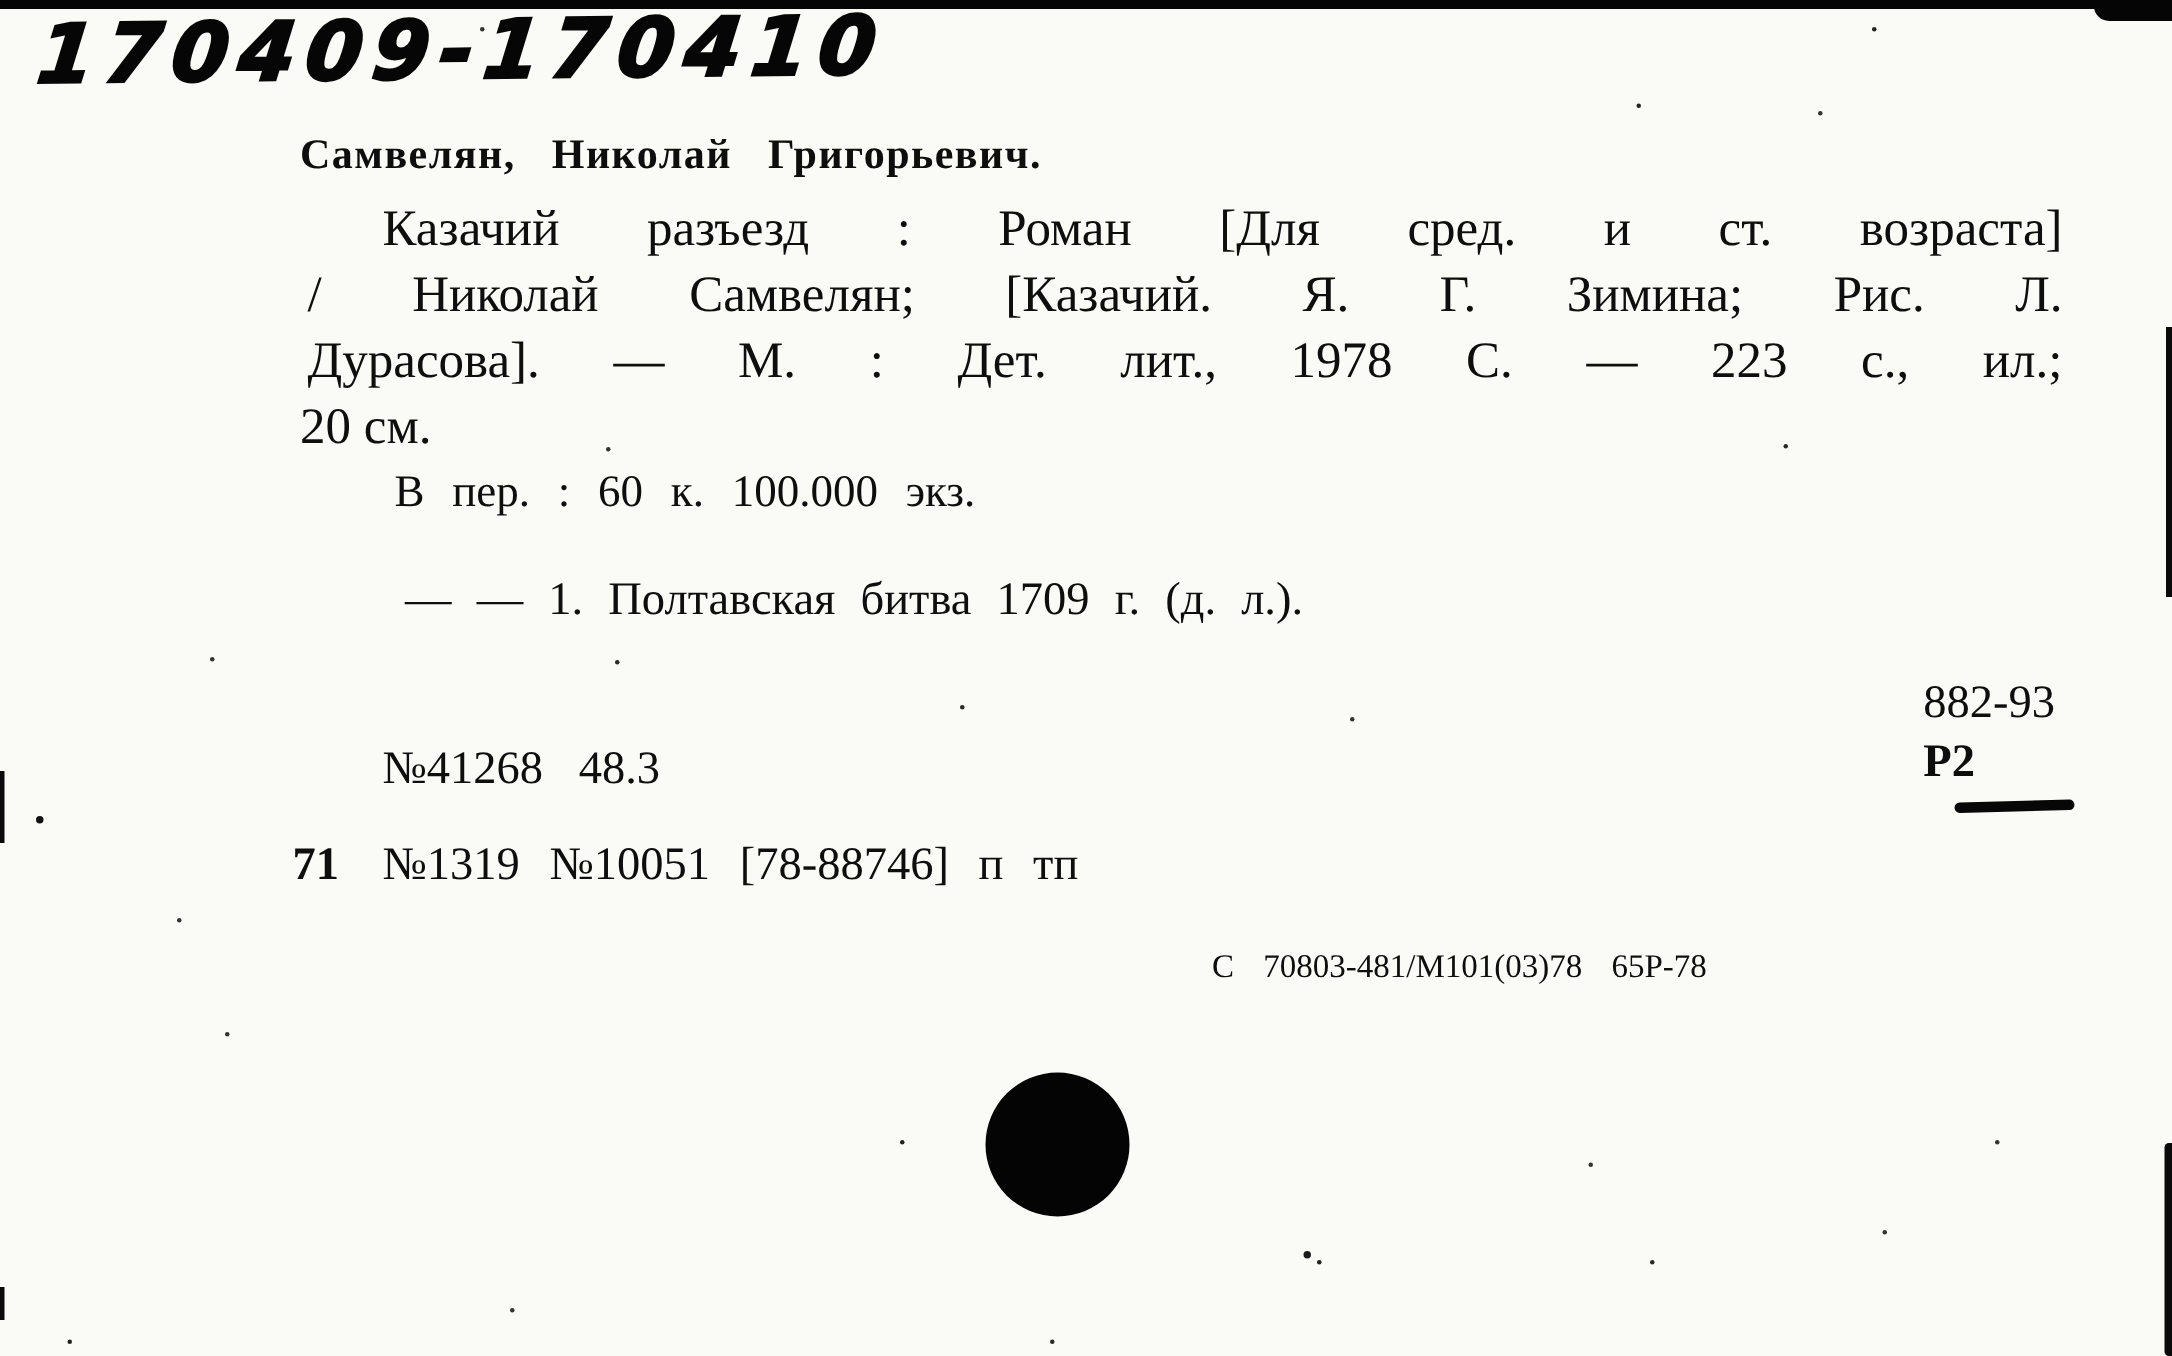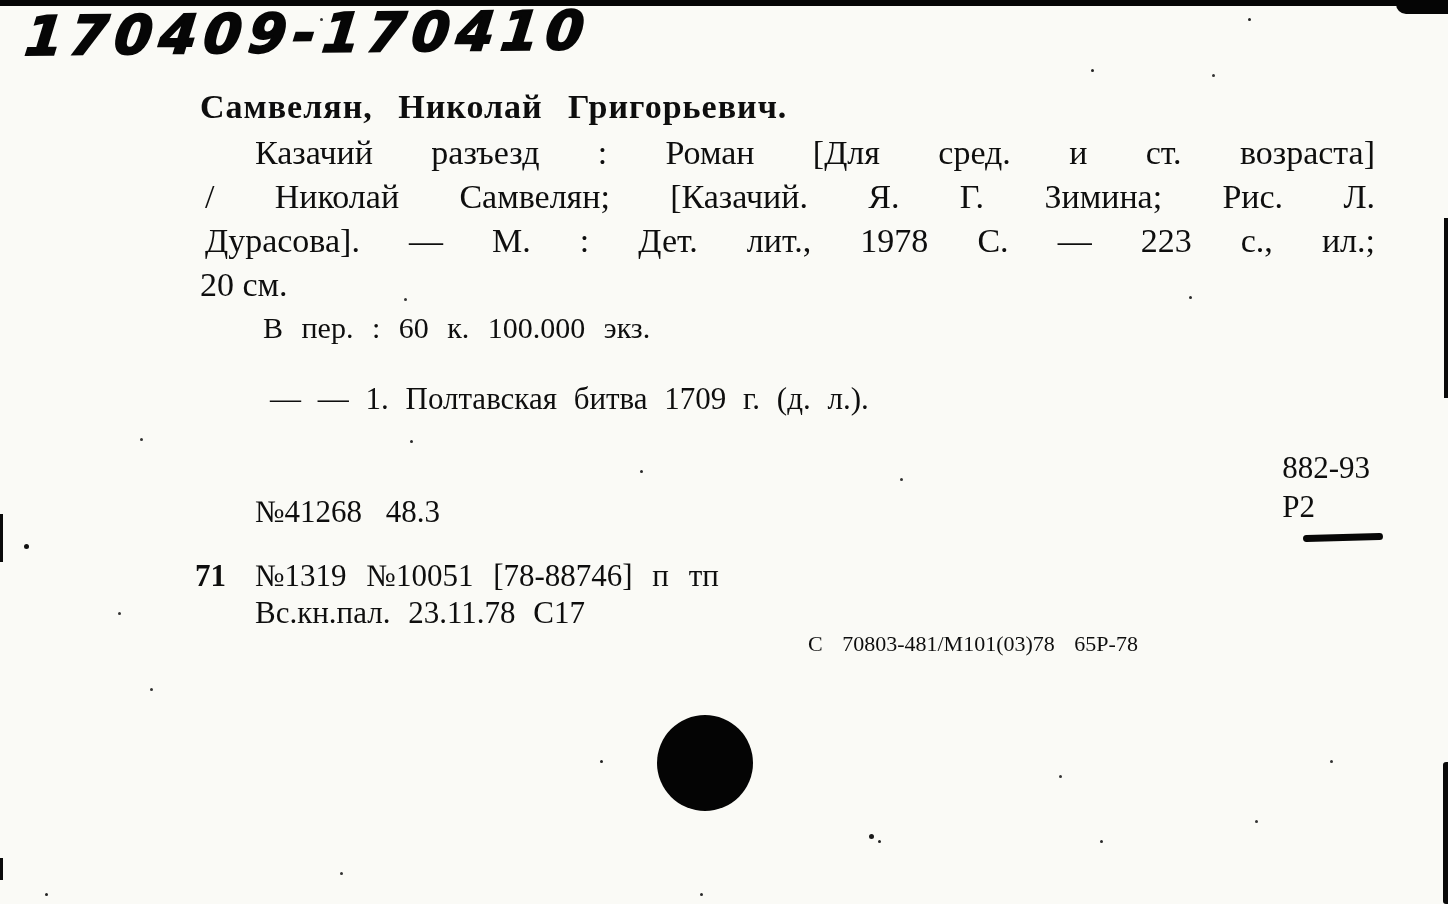--- a/index.html
+++ b/index.html
@@ -37,37 +37,37 @@
     font-family:"DejaVu Sans", sans-serif;
     font-size:54px;font-weight:bold;font-style:italic;
     letter-spacing:7px;color:#060606;
     transform:skewX(-7deg) rotate(-0.6deg);
     -webkit-text-stroke:2px #060606;
     white-space:nowrap;
   }
 
   .heading{
     position:absolute;left:200px;top:88px;margin:0;
-    font-size:34px;font-weight:bold;letter-spacing:1px;word-spacing:16px;
+    font-size:28px;font-weight:bold;letter-spacing:1px;word-spacing:16px;
     white-space:nowrap;
   }
 
   .bodyline{position:absolute;font-size:34px;line-height:1.0;white-space:nowrap;}
   .just{white-space:normal;text-align:justify;text-align-last:justify;}
   .l1{left:255px;top:136px;width:1120px;}
   .l2{left:205px;top:180px;width:1170px;}
   .l3{left:205px;top:224px;width:1170px;}
   .l4{left:200px;top:268px;}
 
   .binding{position:absolute;left:263px;top:311px;font-size:30px;word-spacing:11px;white-space:nowrap;text-align:center;}
   .subject{position:absolute;left:270px;top:381px;font-size:31px;word-spacing:9px;white-space:nowrap;text-align:center;}
 
   .classblock{position:absolute;right:78px;top:450px;}
   .udc{font-size:31px;word-spacing:6px;}
-  .bbk{font-size:31px;font-weight:normal;padding-top:3px;padding-right:2px;}
+  .bbk{font-size:31px;font-weight:bold;padding-top:3px;padding-right:2px;}
   .bbk-underline{position:absolute;left:1303px;top:534px;width:80px;height:7px;background:#070707;border-radius:4px;transform:rotate(-1.5deg);}
 
   .acc1{position:absolute;left:255px;top:494px;font-size:31px;word-spacing:16px;white-space:nowrap;text-align:center;}
   .accprefix{position:absolute;left:195px;top:558px;font-size:31px;font-weight:bold;white-space:nowrap;}
   .acc2{position:absolute;left:255px;top:558px;font-size:31px;word-spacing:12px;white-space:nowrap;}
   .chamber{position:absolute;left:255px;top:595px;font-size:31px;word-spacing:10px;white-space:nowrap;}
   .catalog{position:absolute;left:808px;top:631px;font-size:22px;word-spacing:14px;white-space:nowrap;}
 
   .punch-hole{position:absolute;left:657px;top:715px;width:96px;height:96px;border-radius:50%;background:#040404;}
 </style>
@@ -99,19 +99,18 @@
 
   <div class="classblock">
     <div class="udc">882-93</div>
     <div class="bbk">Р2</div>
   </div>
   <div class="bbk-underline"></div>
 
   <div class="acc1">№41268 48.3</div>
   <div class="accprefix">71</div>
   <div class="acc2">№1319 №10051 [78-88746] п тп</div>
-  <div class="chamber">Вс.кн.пал. 23.11.78 С17</div>
 
   <div class="catalog">С 70803-481/М101(03)78 65Р-78</div>
 
   <div class="punch-hole"></div>
 
 </div>
 
 </body></html>

